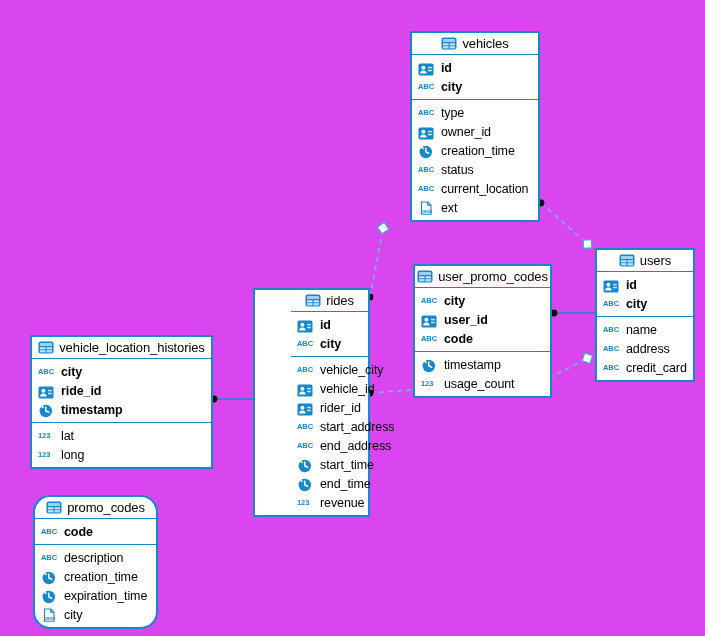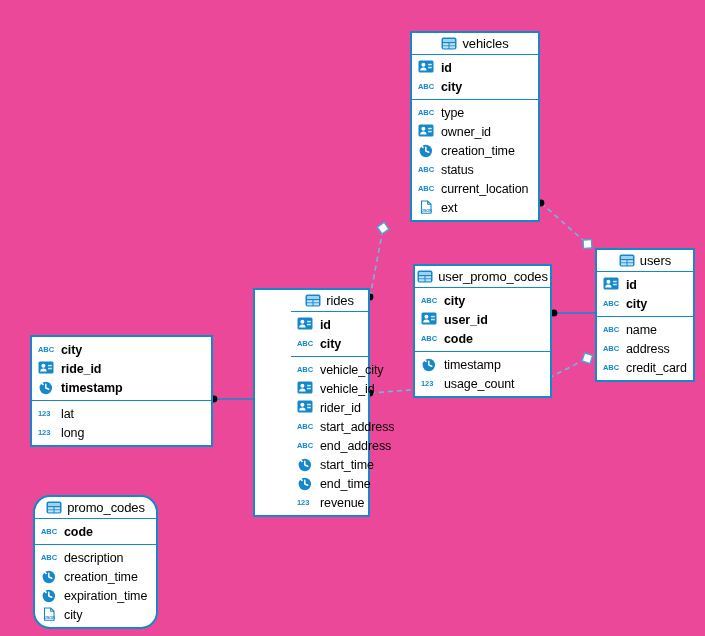--- a/index.html
+++ b/index.html
@@ -1,32 +1,32 @@
 <!DOCTYPE html>
 <html style="--blue: #1488cb; --dash: #6fb8e3; --marker: #4aa3d8;"><head>
 <meta charset="utf-8">
 <style>
   :root { --blue:#1488cb; --dash:#6fb8e3; --marker:#4aa3d8; }
   html,body { margin:0; padding:0; background:#ffffff; }
   .canvas {
-    position:relative; width:705px; height:636px; background:#ec4899;
+    position:relative; width:705px; height:636px; background:#d946ef;
     font-family:"Liberation Sans", sans-serif; color:#000;
   }
   .table-card {
     position:absolute; background:#ffffff; border:2px solid var(--blue);
     box-sizing:border-box; font-size:12.5px; letter-spacing:-0.1px;
   }
   .table-header {
     display:flex; justify-content:center; align-items:center; gap:5px;
     padding:3px 4px; border-bottom:1.5px solid var(--blue); white-space:nowrap;
     font-size:13px;
   }
   .section { padding:3px 0; }
   .table-keys { border-bottom:1.5px solid var(--blue); }
-  .row { display:flex; align-items:flex-start; gap:4px; padding:1.5px 6px; line-height:16px; white-space:nowrap; }
+  .row { display:flex; align-items:flex-end; gap:4px; padding:1.5px 6px; line-height:16px; white-space:nowrap; }
   .row.key .col-label { font-weight:bold; }
   .icon { width:19px; flex:none; display:inline-flex; align-items:center; }
   .abc { font-size:7.5px; font-weight:bold; color:var(--blue); font-family:"Liberation Sans",sans-serif; }
   svg.overlay { position:absolute; left:0; top:0; pointer-events:none; }
   .rel-dashed { stroke:var(--dash); stroke-width:1.6; fill:none; stroke-dasharray:5 4; }
   .rel-solid  { stroke:var(--blue); stroke-width:1.6; fill:none; }
   .rel-dot { fill:#000; }
   .rel-diamond { fill:#fff; stroke:var(--marker); stroke-width:1.4; }
 </style>
 </head>
@@ -349,20 +349,33 @@
           </div>
           <div class="row">
             <span class="icon">
               <span class="abc">123</span>
             </span>
             <span class="col-label">revenue</span>
           </div>
         </div>
       </div>
       <div class="table-card" style="left: 30px; top: 335px; width: 183px;">
+        <div class="table-header">
+          <span class="icon" style="width: auto;">
+            <svg width="16" height="13" viewBox="0 0 16 13">
+              <rect x="0.5" y="0.5" width="15" height="12" rx="2" fill="#1488cb"></rect>
+              <rect x="2" y="2" width="12" height="3" rx="0.5" fill="#9fd2f0"></rect>
+              <rect x="2" y="6.2" width="5.5" height="2.2" fill="#bfe2f6"></rect>
+              <rect x="8.5" y="6.2" width="5.5" height="2.2" fill="#bfe2f6"></rect>
+              <rect x="2" y="9.2" width="5.5" height="2.2" fill="#bfe2f6"></rect>
+              <rect x="8.5" y="9.2" width="5.5" height="2.2" fill="#bfe2f6"></rect>
+            </svg>
+          </span>
+          <span>vehicle_location_histories</span>
+        </div>
         <div class="section table-keys">
           <div class="row key">
             <span class="icon">
               <span class="abc">ABC</span>
             </span>
             <span class="col-label">city</span>
           </div>
           <div class="row key">
             <span class="icon">
               <svg width="16" height="13" viewBox="0 0 16 13">

